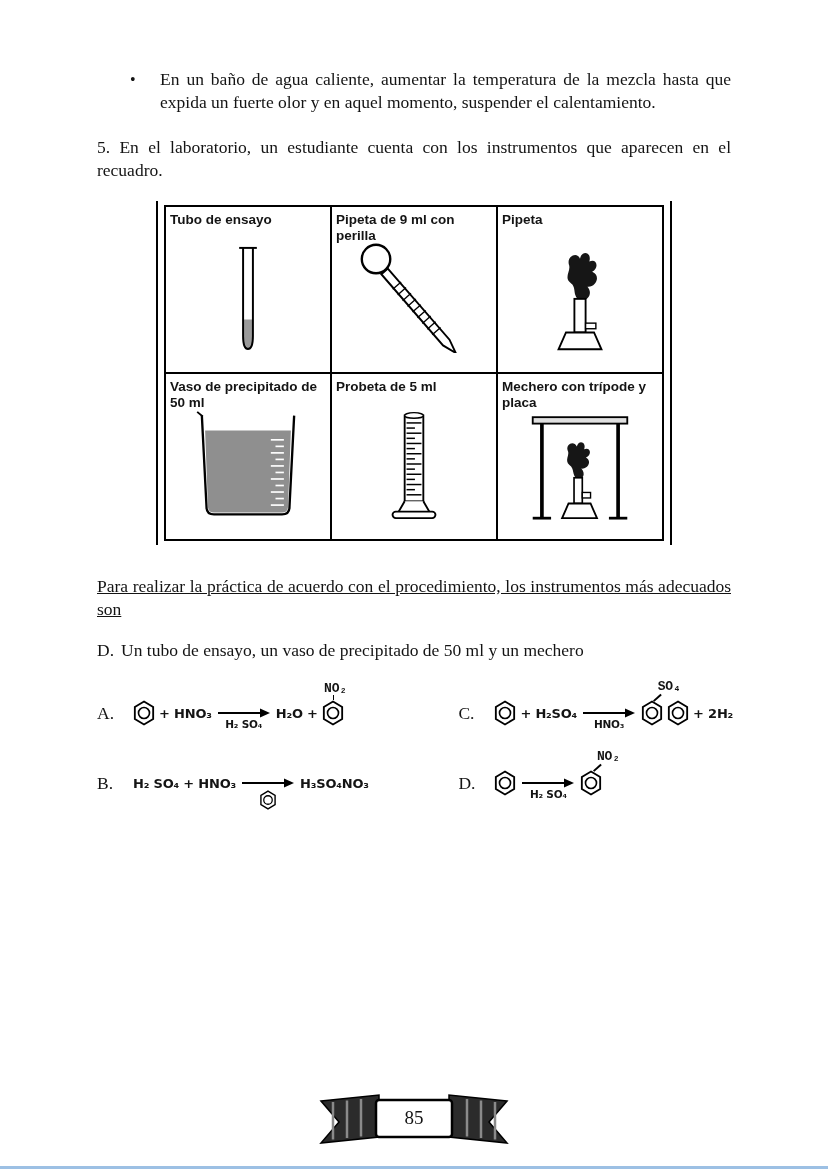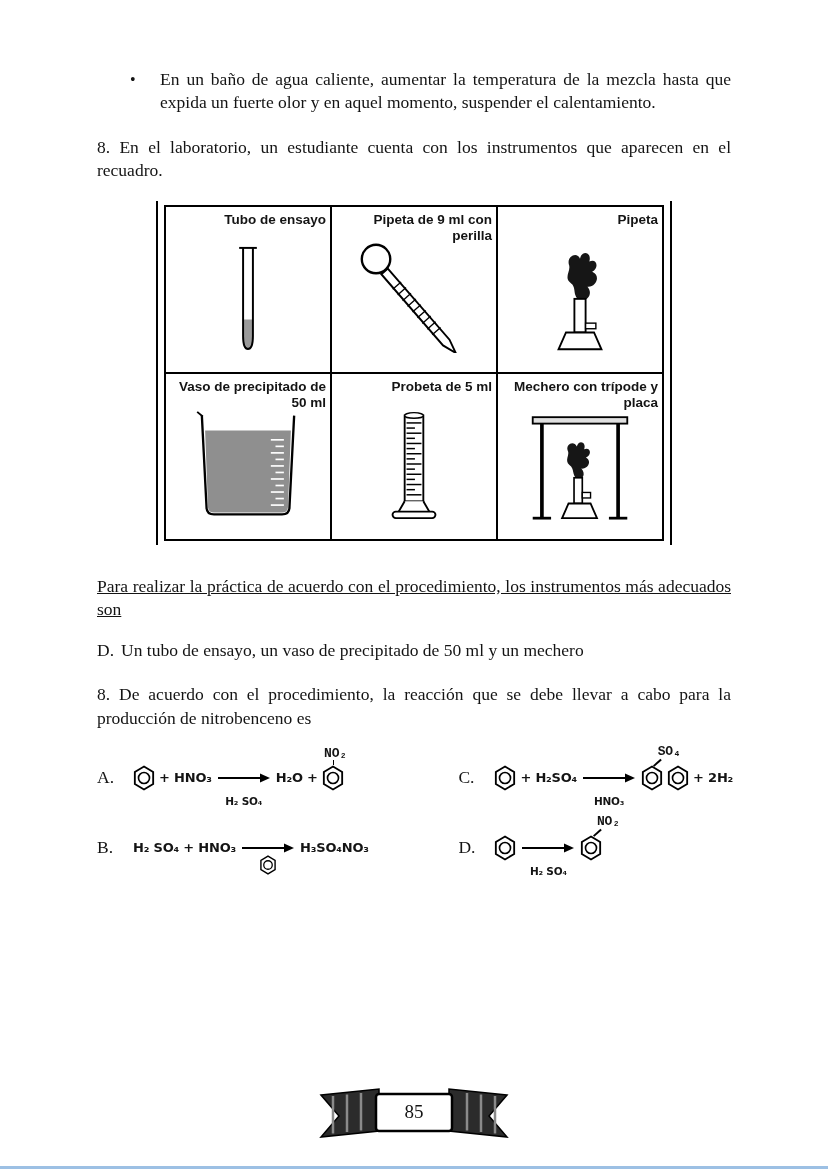--- a/index.html
+++ b/index.html
@@ -15,21 +15,21 @@
   .bullet-text{flex:1;}
 
   .q5-intro{margin-bottom:19px;}
 
   
   .instr-outer{width:-moz-fit-content;width:fit-content;margin:0 auto;
                border-left:2px solid #000;border-right:2px solid #000;padding:4px 6px;}
   table.instr{border-collapse:collapse;table-layout:fixed;}
   table.instr td{border:2px solid #000;width:156px;height:158px;vertical-align:top;padding:5px 4px 2px;}
   .instr-label{font-family:"Liberation Sans",sans-serif;font-weight:bold;font-size:13.5px;
-               line-height:1.15;text-align:right;min-height:31px;}
+               line-height:1.15;text-align:left;min-height:31px;}
   .instr-icon{display:flex;justify-content:center;align-items:flex-end;height:110px;}
   .instr-icon svg{display:block;}
 
   .prompt{margin-top:30px;margin-bottom:16px;text-decoration:underline;}
   .opt{margin-bottom:17px;}
   .opt .opt-letter{margin-right:7px;}
   .q8-intro{margin-top:21px;margin-bottom:6px;}
 
   
   .equations{display:flex;margin-top:14px;}
@@ -44,41 +44,41 @@
   .bz{position:relative;display:inline-block;line-height:0;}
   .bz svg{display:block;}
   .att{position:absolute;font-size:13px;font-weight:bold;line-height:1;white-space:nowrap;
        font-family:Liberation Mono, monospace;}
   .att.top{bottom:100%;left:50%;transform:translate(-38%,-5px);}
   .att.tr{bottom:100%;left:62%;transform:translate(3px,-7px);}
   .bz.b-top::before{content:"";position:absolute;bottom:100%;left:50%;width:1.5px;height:5px;background:#000;}
   .bz.b-tr::before{content:"";position:absolute;bottom:95%;left:60%;width:10px;height:1.5px;background:#000;
                    transform:rotate(-42deg);transform-origin:left bottom;}
   .arr{position:relative;display:inline-flex;align-items:center;margin:0 2px;}
-  .arr .below{position:absolute;top:100%;left:50%;transform:translateX(-50%);margin-top:13px;
+  .arr .below{position:absolute;top:100%;left:50%;transform:translateX(-50%);margin-top:1px;
               font-size:10.5px;white-space:nowrap;line-height:1;}
   .arr .below-bz{line-height:0;margin-top:2px;}
 
   
-  .footer-ribbon{position:absolute;left:50%;bottom:30px;transform:translateX(-50%);width:190px;height:52px;}
+  .footer-ribbon{position:absolute;left:50%;bottom:24px;transform:translateX(-50%);width:190px;height:52px;}
   .footer-ribbon svg{display:block;}
   .page-number{position:absolute;left:50%;top:50%;transform:translate(-50%,-55%);font-size:19px;}
   .bottom-line{position:absolute;left:0;right:0;bottom:0;height:3px;background:#9cc0e4;}
 </style>
 </head>
 <body>
 
 <div class="content">
 
   <div class="bullet-para para">
     <span class="bullet-glyph">•</span>
     <span class="bullet-text">En un baño de agua caliente, aumentar la temperatura de la mezcla hasta que expida un fuerte olor y en aquel momento, suspender el calentamiento.</span>
   </div>
 
-  <p class="para q5-intro">8. En el laboratorio, un estudiante cuenta con los instrumentos que aparecen en el recuadro.</p>
+  <p class="para q5-intro">5. En el laboratorio, un estudiante cuenta con los instrumentos que aparecen en el recuadro.</p>
 
   <div class="instr-outer">
     <table class="instr">
       <tbody>
           <tr>
         <td>
           <div class="instr-label">Tubo de ensayo</div>
           <div class="instr-icon">
             <svg width="40" height="110" viewBox="0 0 40 112">
               <path d="M15 78 L15 95 Q15 108 20 108 Q25 108 25 95 L25 78 Z" fill="#9a9a9a"></path>
@@ -189,21 +189,20 @@
         </td>
       </tr>
     </tbody>
       </table>
   </div>
 
   <p class="para prompt">Para realizar la práctica de acuerdo con el procedimiento, los instrumentos más adecuados son</p>
 
   <p class="para opt"><span class="opt-letter">D.</span><span class="opt-text">Un tubo de ensayo, un vaso de precipitado de 50 ml y un mechero</span></p>
 
-  <p class="para q8-intro">8. De acuerdo con el procedimiento, la reacción que se debe llevar a cabo para la producción de nitrobenceno es</p>
 
   <div class="equations">
     <div class="eq-col left">
       <div class="eq-row">
         <span class="eq-letter">A.</span>
         <span class="eq-tokens">
             <span class="bz">
               <svg width="22" height="26" viewBox="0 0 24 28">
                 <polygon points="12,1.5 22,7.5 22,20.5 12,26.5 2,20.5 2,7.5" fill="none" stroke="#000" stroke-width="2"></polygon>
                 <circle cx="12" cy="14" r="6" fill="none" stroke="#000" stroke-width="1.8"></circle>

